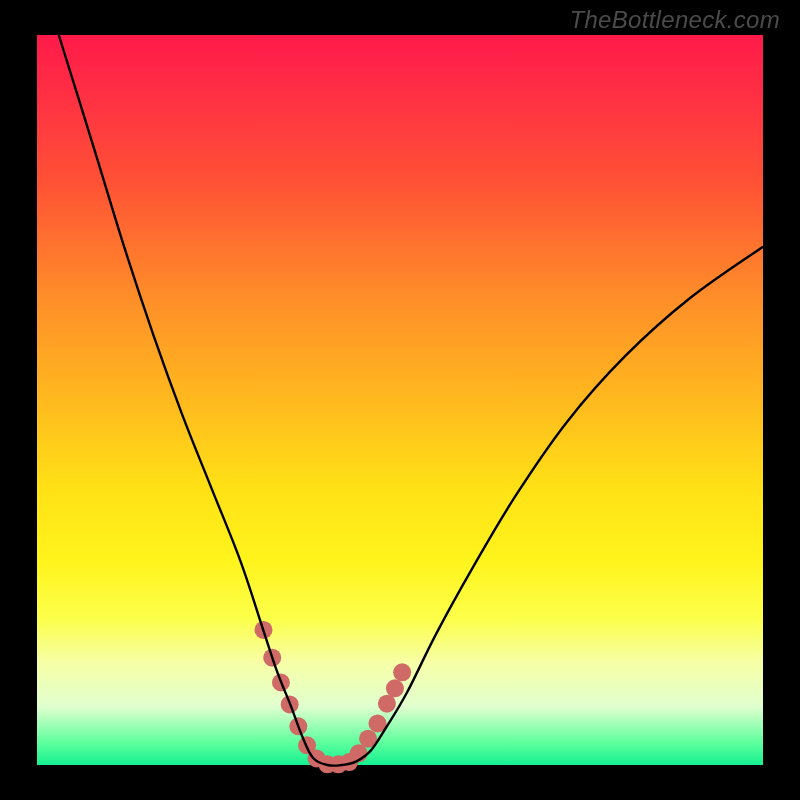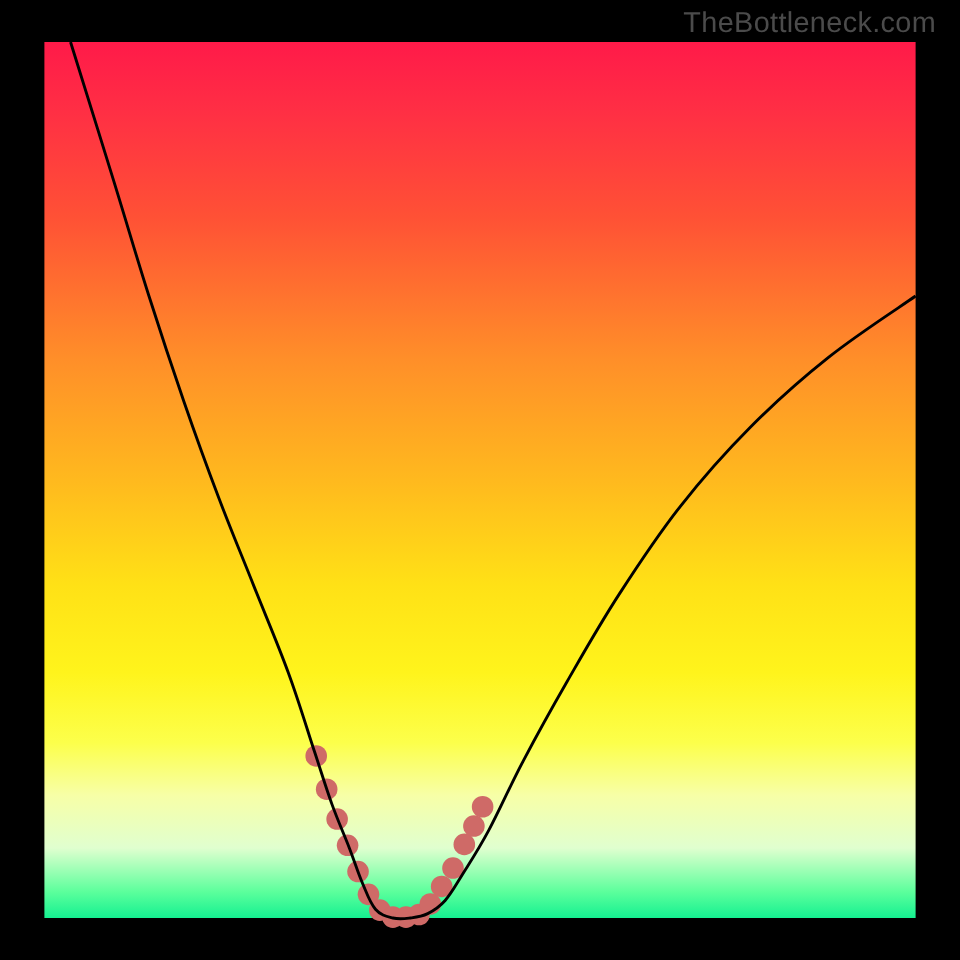--- a/index.html
+++ b/index.html
@@ -11,20 +11,21 @@
     overflow: hidden;
     font-family: Arial, Helvetica, sans-serif;
   }
   .frame {
     position: absolute;
     left: 0;
     top: 0;
     width: 800px;
     height: 800px;
     background: #000;
+    font-style: italic;
   }
   .plot {
     position: absolute;
     left: 37px;
     top: 35px;
     width: 726px;
     height: 730px;
     background: linear-gradient(to bottom,
       #ff1a49 0%,
       #ff2f44 8%,

